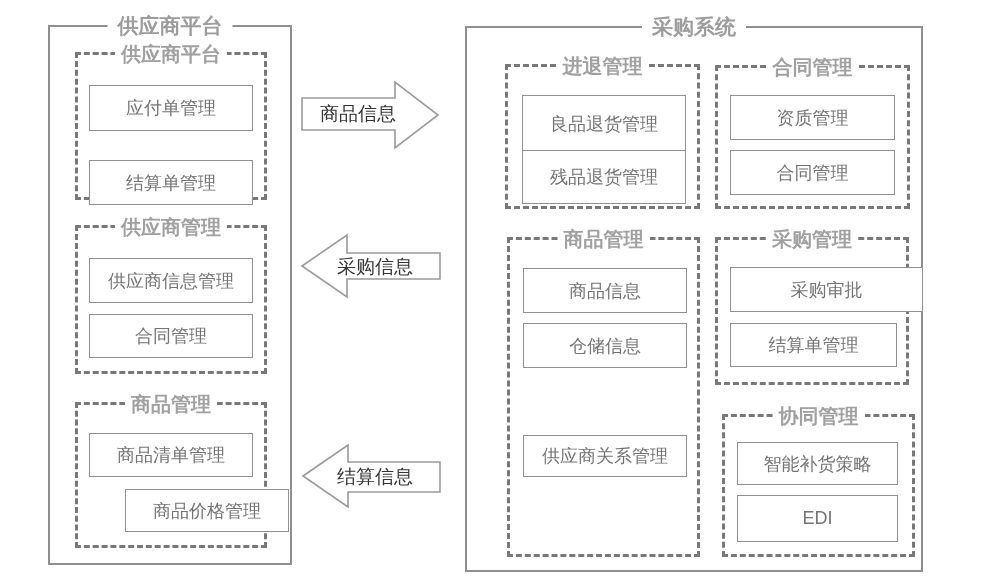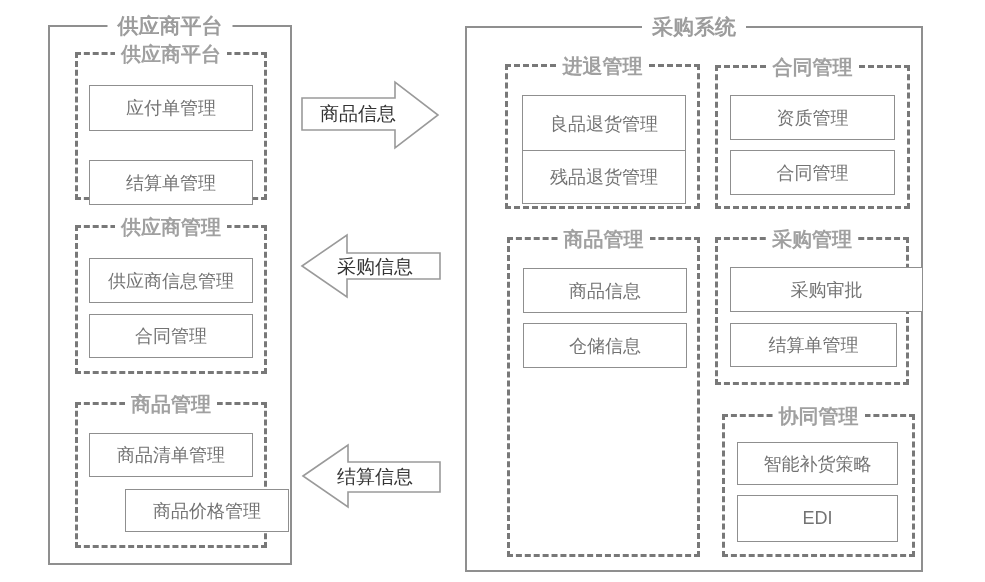--- a/index.html
+++ b/index.html
@@ -96,20 +96,21 @@
     <div class="group" style="left:248px; top:37px; width:195px; height:144px;">
       <div class="group-title">合同管理</div>
       <div class="module" style="left:12px; top:27px; width:165px; height:45px;">资质管理</div>
       <div class="module" style="left:12px; top:82px; width:165px; height:45px;">合同管理</div>
     </div>
 
     <div class="group" style="left:40px; top:209px; width:193px; height:320px;">
       <div class="group-title">商品管理</div>
       <div class="module" style="left:13px; top:28px; width:164px; height:45px;">商品信息</div>
       <div class="module" style="left:13px; top:83px; width:164px; height:45px;">仓储信息</div>
+      <div class="module" style="left:13px; top:195px; width:164px; height:42px;">供应商关系管理</div>
     </div>
 
     <div class="group" style="left:248px; top:209px; width:194px; height:148px;text-align:center;">
       <div class="group-title">采购管理</div>
       <div class="module" style="left:12px; top:27px; width:193px; height:45px;">采购审批</div>
       <div class="module" style="left:12px; top:83px; width:167px; height:44px;">结算单管理</div>
     </div>
 
     <div class="group" style="left:255px; top:386px; width:193px; height:143px;">
       <div class="group-title">协同管理</div>

